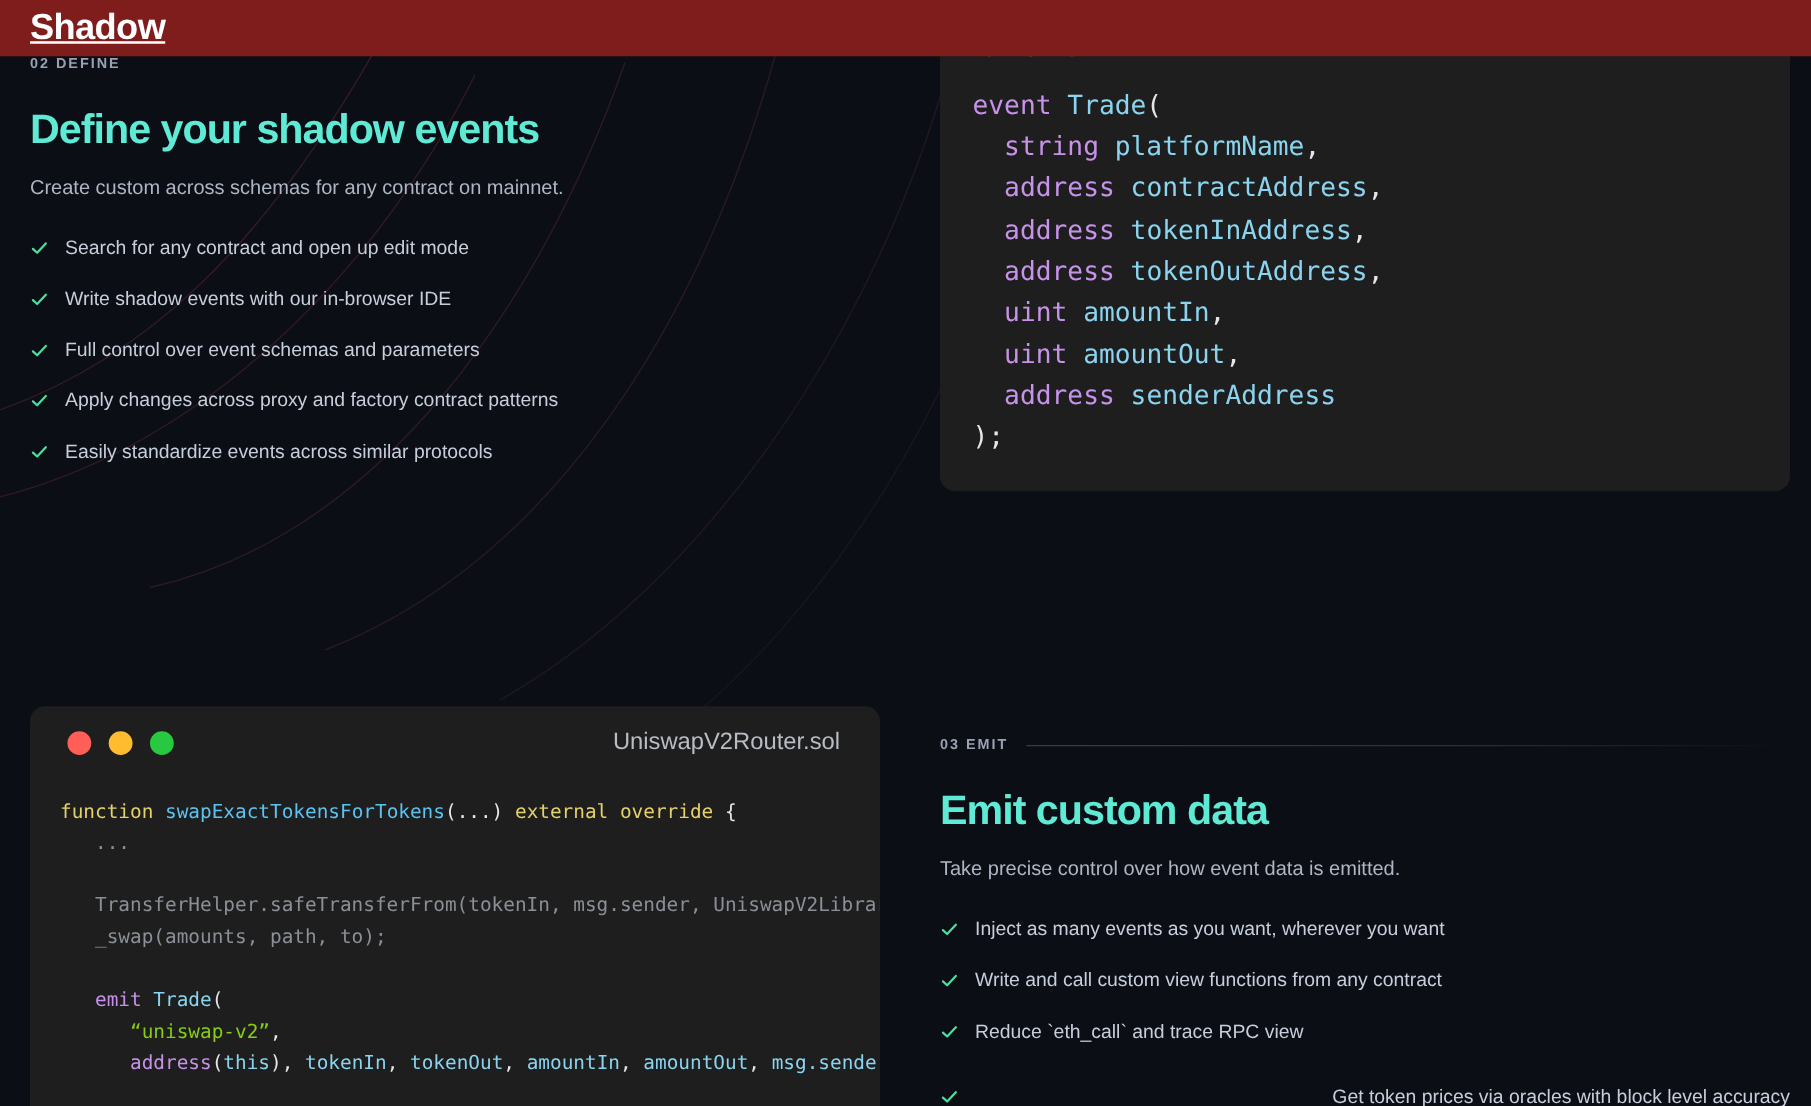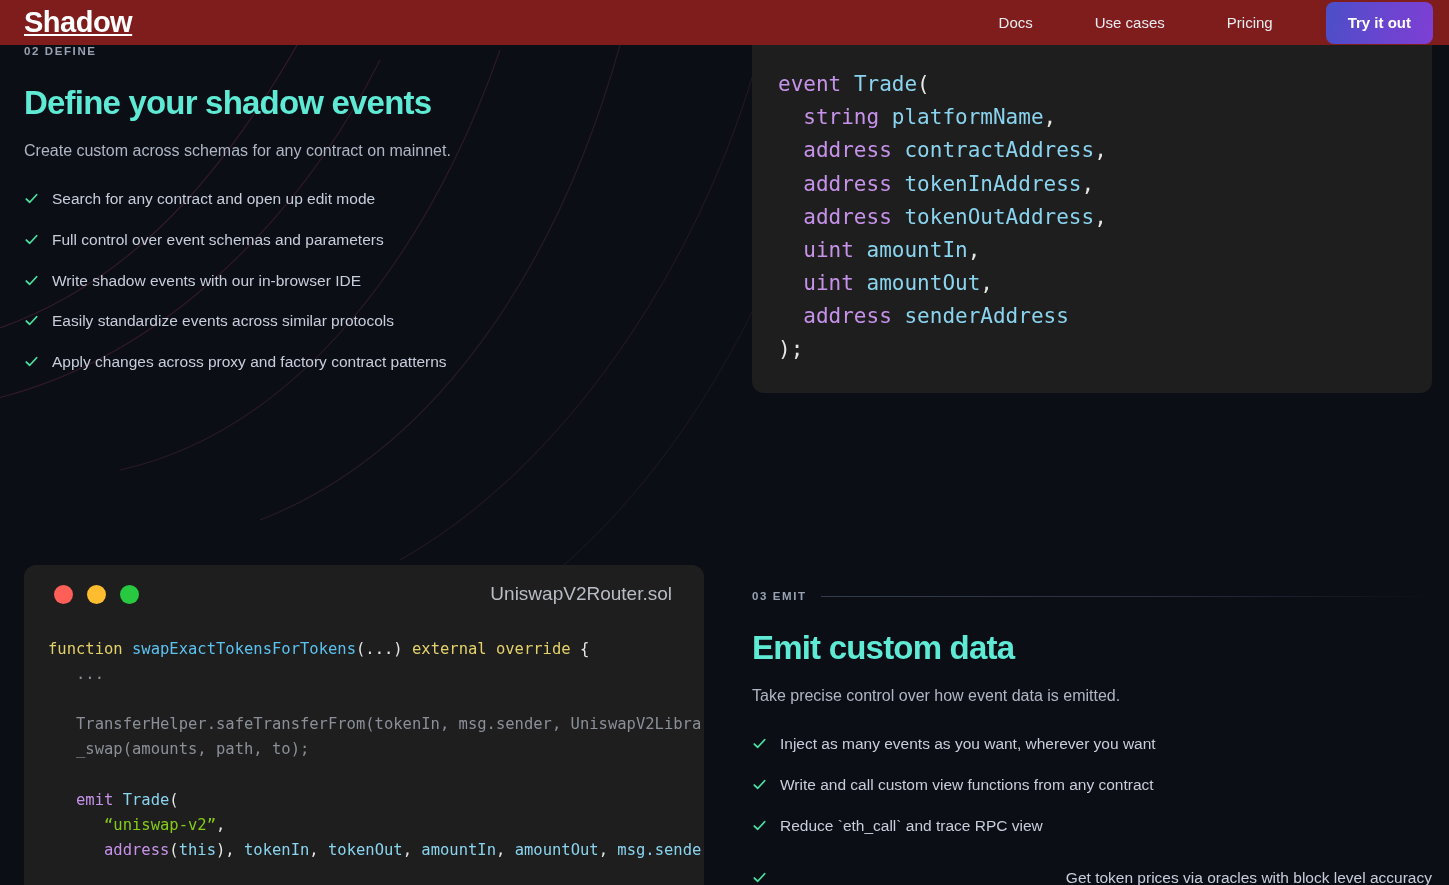--- a/index.html
+++ b/index.html
@@ -197,26 +197,20 @@
     <path d="M120 470 C 300 430 430 250 500 50" stroke="#5c2a46" opacity="0.42"></path>
     <path d="M260 520 C 440 450 560 260 620 45" stroke="#5a2f4a" opacity="0.38"></path>
     <path d="M400 560 C 560 470 700 270 760 50" stroke="#53304c" opacity="0.30"></path>
     <path d="M520 600 C 660 500 790 300 840 55" stroke="#4c3050" opacity="0.22"></path>
   </g>
 </svg>
 
 <header class="navbar">
   <a class="brand" href="#">Shadow</a>
 
-  <nav class="nav-links">
-    <a class="nav-link" href="#">Docs</a>
-    <a class="nav-link" href="#">Use cases</a>
-    <a class="nav-link" href="#">Pricing</a>
-    <button class="try-btn">Try it out</button>
-  </nav>
 </header>
 
 <section id="sec-define">
 
   <div id="define-text" class="col-text">
     <div class="eyebrow-row">
       <span class="eyebrow">02 DEFINE</span>
     </div>
     <div class="sp-28"></div>
     <h2 class="headline">Define your shadow events</h2>
@@ -231,45 +225,45 @@
             </svg>
           </span>
           <span>Search for any contract and open up edit mode</span>
         </li>
         <li class="check-item" style="margin-top: 22px;">
           <span class="check-icon">
             <svg viewBox="0 0 16 16" fill="none" stroke="currentColor" stroke-width="1.9" stroke-linecap="round" stroke-linejoin="round">
               <path d="M2.5 8.6 L6.1 12 L13.5 4"></path>
             </svg>
           </span>
+          <span>Write shadow events with our in-browser IDE</span>
+        </li>
+        <li class="check-item" style="margin-top: 22px;">
+          <span class="check-icon">
+            <svg viewBox="0 0 16 16" fill="none" stroke="currentColor" stroke-width="1.9" stroke-linecap="round" stroke-linejoin="round">
+              <path d="M2.5 8.6 L6.1 12 L13.5 4"></path>
+            </svg>
+          </span>
           <span>Full control over event schemas and parameters</span>
         </li>
         <li class="check-item" style="margin-top: 22px;">
           <span class="check-icon">
             <svg viewBox="0 0 16 16" fill="none" stroke="currentColor" stroke-width="1.9" stroke-linecap="round" stroke-linejoin="round">
               <path d="M2.5 8.6 L6.1 12 L13.5 4"></path>
             </svg>
           </span>
-          <span>Write shadow events with our in-browser IDE</span>
+          <span>Apply changes across proxy and factory contract patterns</span>
         </li>
         <li class="check-item" style="margin-top: 22px;">
           <span class="check-icon">
             <svg viewBox="0 0 16 16" fill="none" stroke="currentColor" stroke-width="1.9" stroke-linecap="round" stroke-linejoin="round">
               <path d="M2.5 8.6 L6.1 12 L13.5 4"></path>
             </svg>
           </span>
           <span>Easily standardize events across similar protocols</span>
-        </li>
-        <li class="check-item" style="margin-top: 22px;">
-          <span class="check-icon">
-            <svg viewBox="0 0 16 16" fill="none" stroke="currentColor" stroke-width="1.9" stroke-linecap="round" stroke-linejoin="round">
-              <path d="M2.5 8.6 L6.1 12 L13.5 4"></path>
-            </svg>
-          </span>
-          <span>Apply changes across proxy and factory contract patterns</span>
         </li>
       </ul>
   </div>
 
   <div id="define-code" class="code-card">
     <div class="code-head">
       <div class="dots">
         <span class="dot red"></span>
         <span class="dot yellow"></span>
         <span class="dot green"></span>

